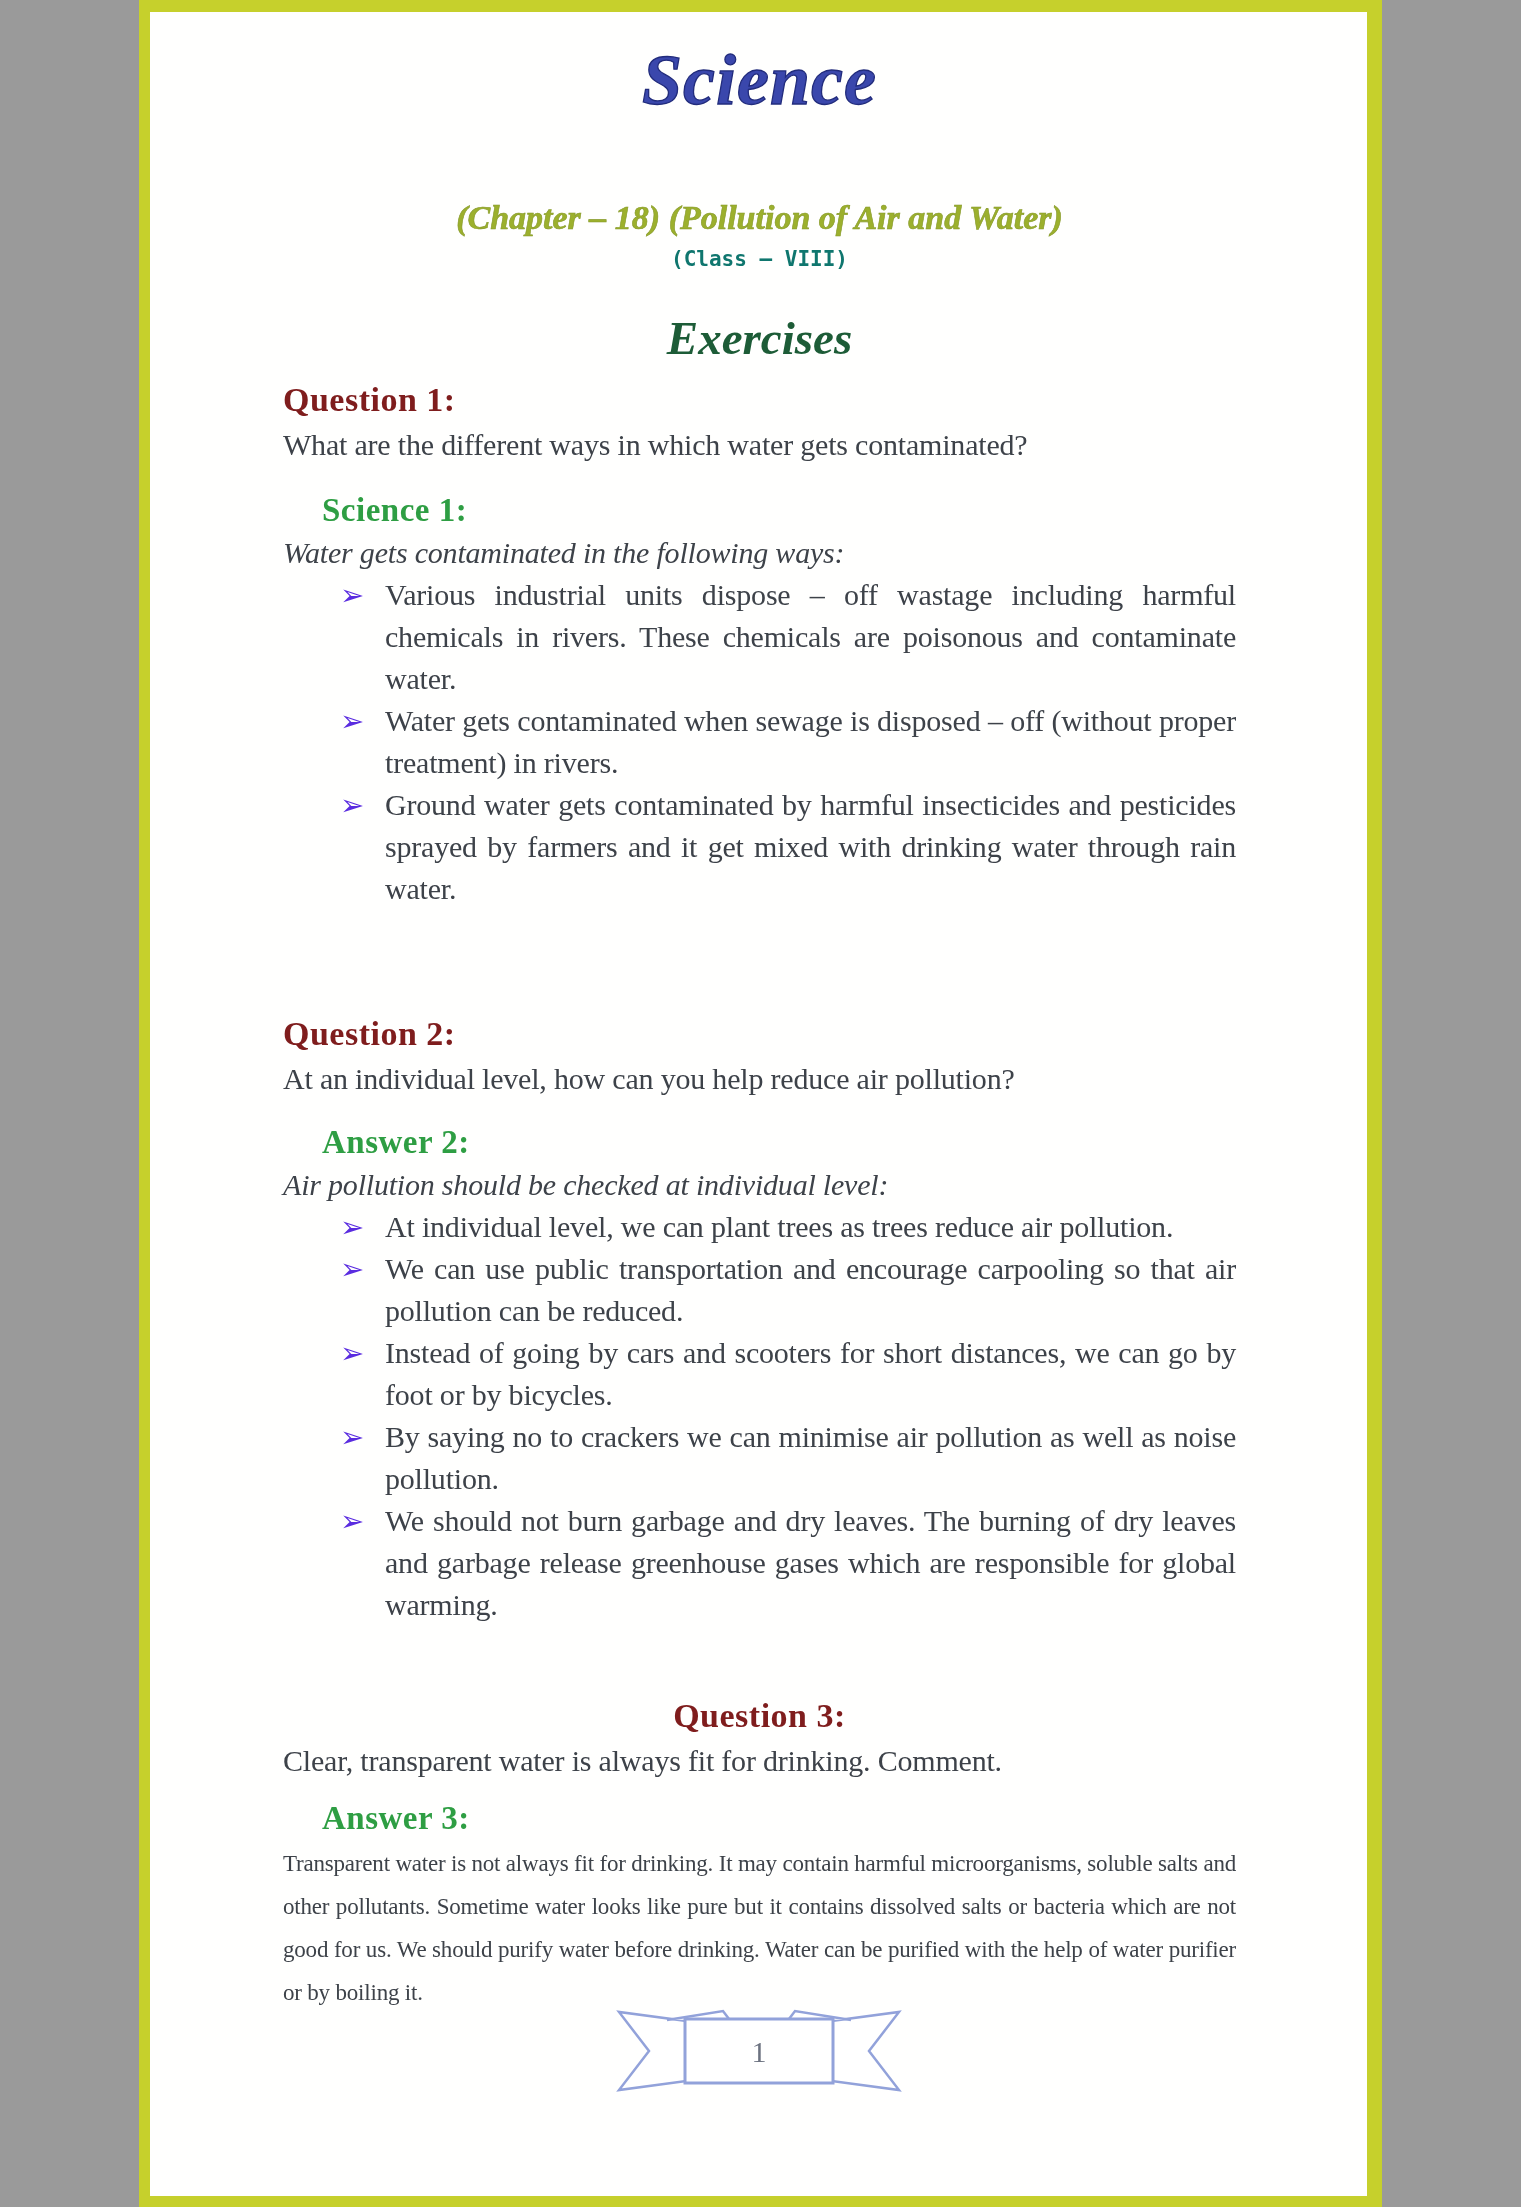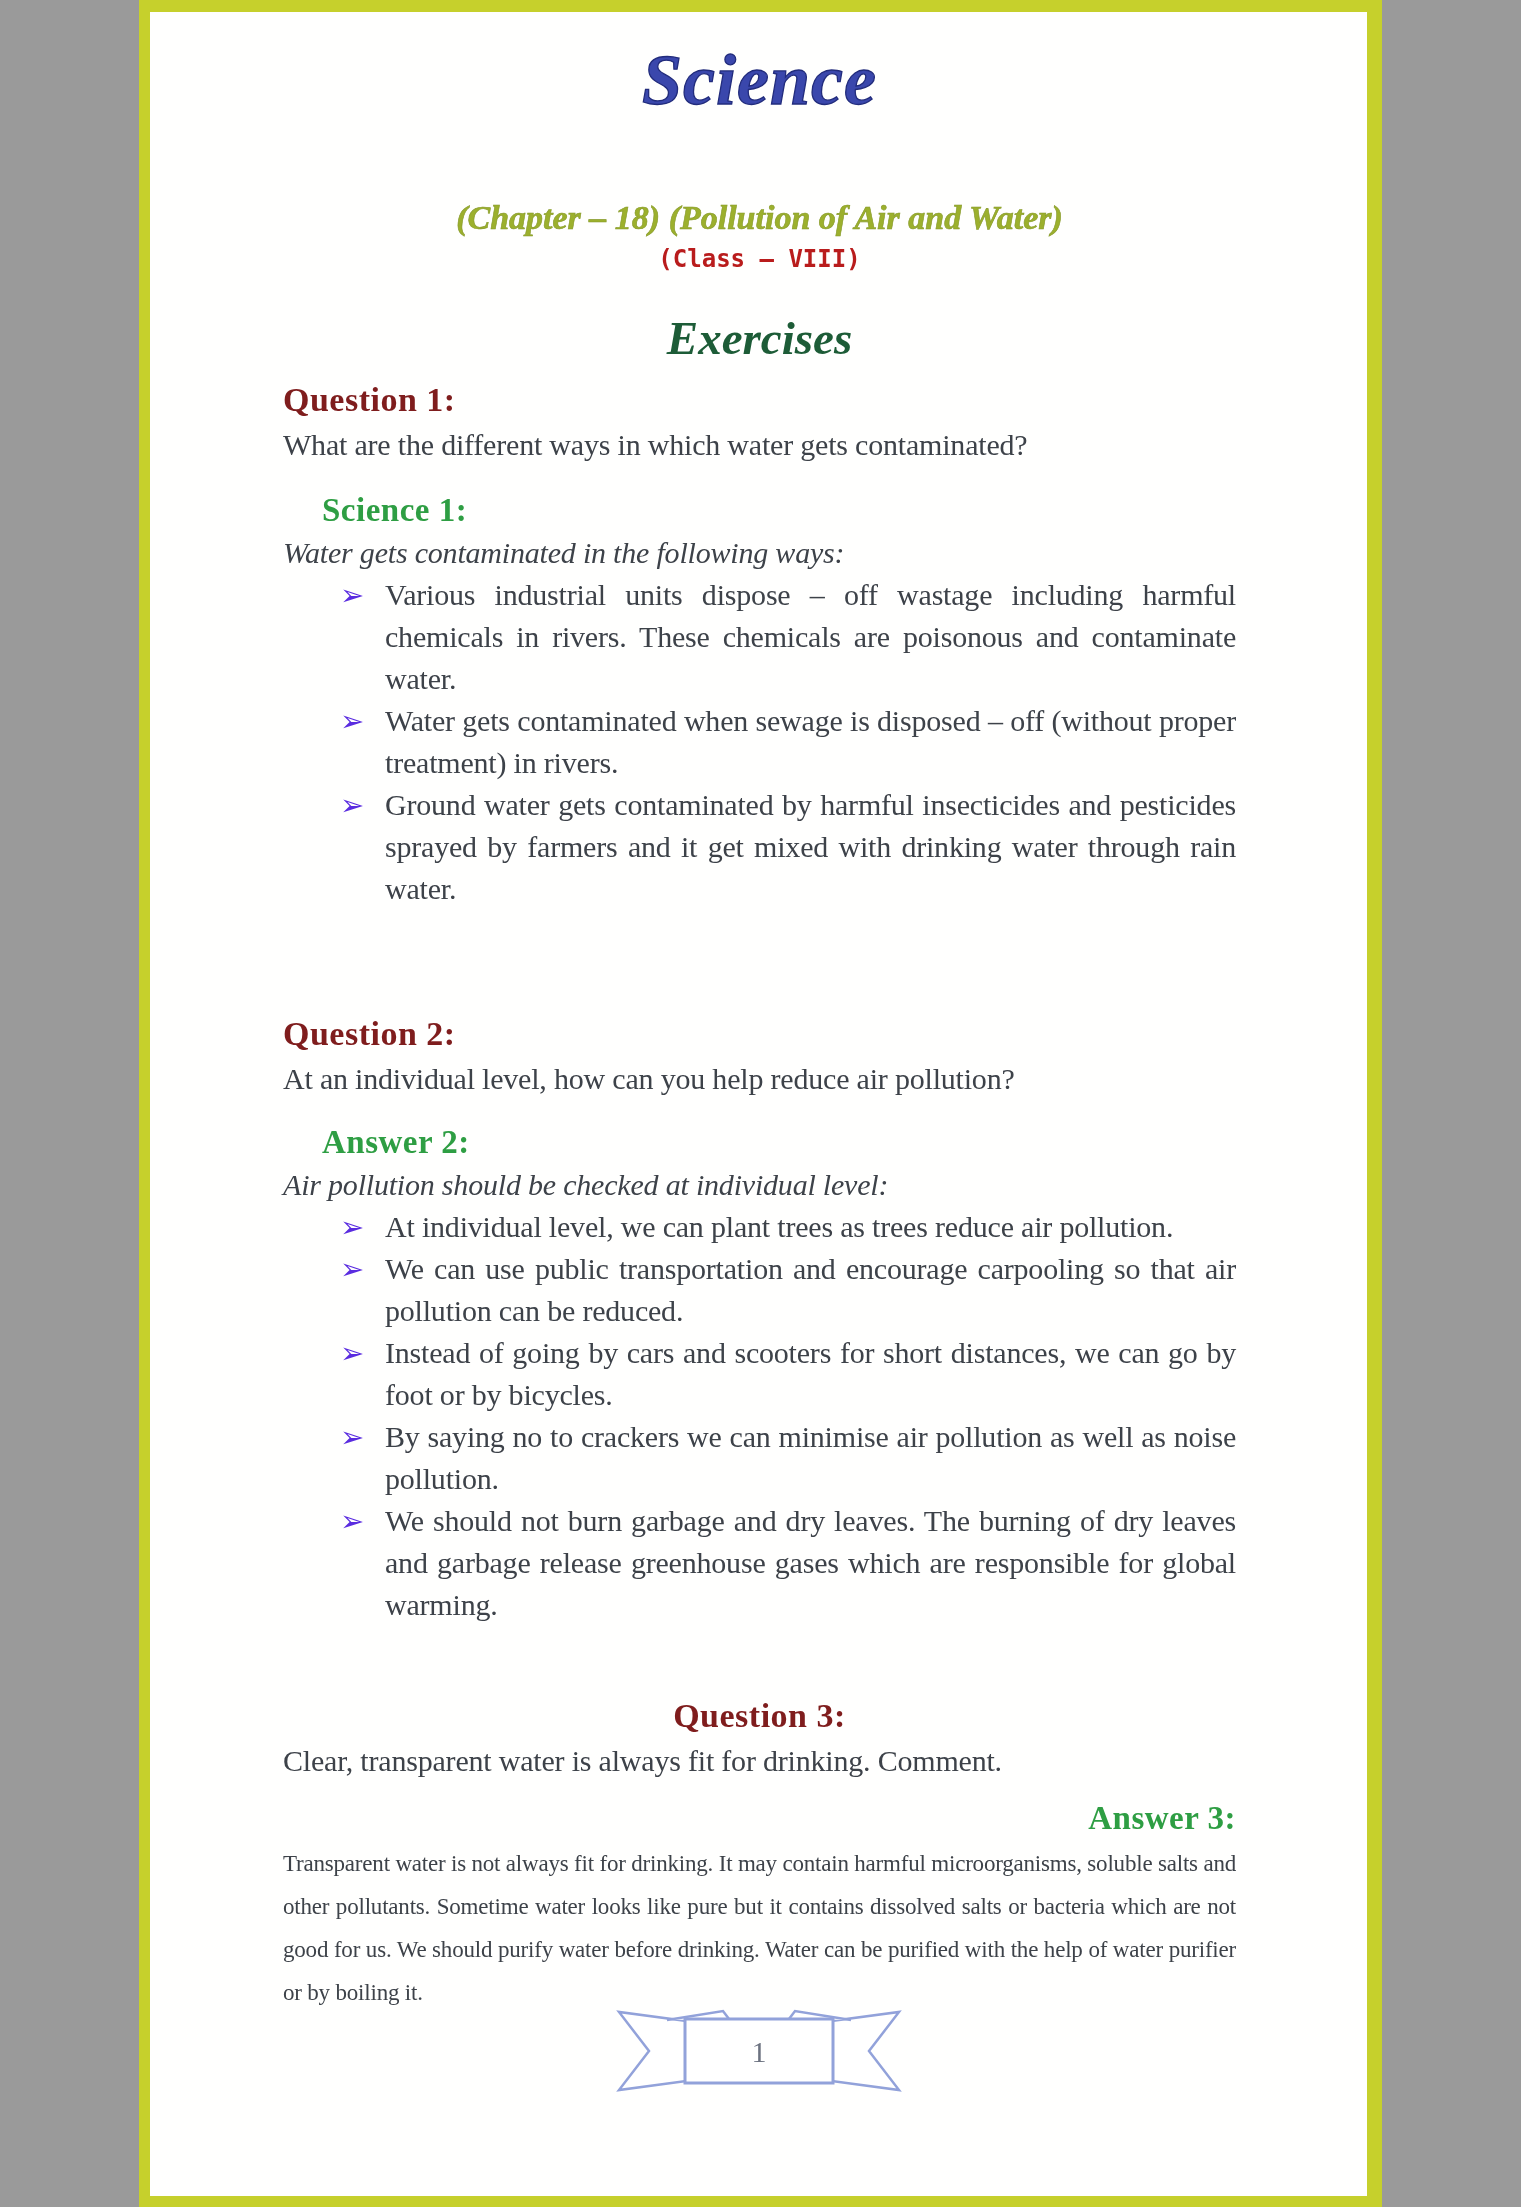--- a/index.html
+++ b/index.html
@@ -38,24 +38,24 @@
     line-height: 40px;
     font-weight: bold;
     font-style: italic;
     color: #9cb02d;
     -webkit-text-stroke: 0.6px #86992a;
   }
   .class-heading {
     margin-top: 6px;
     text-align: center;
     font-family: "DejaVu Sans Mono", monospace;
-    font-size: 24px;
+    font-size: 21px;
     line-height: 30px;
     font-weight: bold;
-    color: #b91c1c;
+    color: #0f766e;
   }
   .section-heading {
     margin-top: 38px;
     text-align: center;
     font-size: 47px;
     line-height: 52px;
     font-weight: bold;
     font-style: italic;
     color: #1d5c37;
   }
@@ -78,21 +78,21 @@
   .answer-label {
     margin-top: 24px;
     margin-left: 39px;
     font-size: 33px;
     line-height: 40px;
     font-weight: bold;
     color: #2e9e43;
     letter-spacing: 0.5px;
   }
   .a2-label { margin-top: 22px; }
-  .a3-label { margin-top: 16px; text-align: right; }
+  .a3-label { margin-top: 16px; }
   .answer-intro {
     margin-top: 2px;
     font-size: 30px;
     line-height: 42px;
     font-style: italic;
     letter-spacing: -0.2px;
   }
   ul.bullet-list {
     list-style: none;
     margin-left: 57px;

